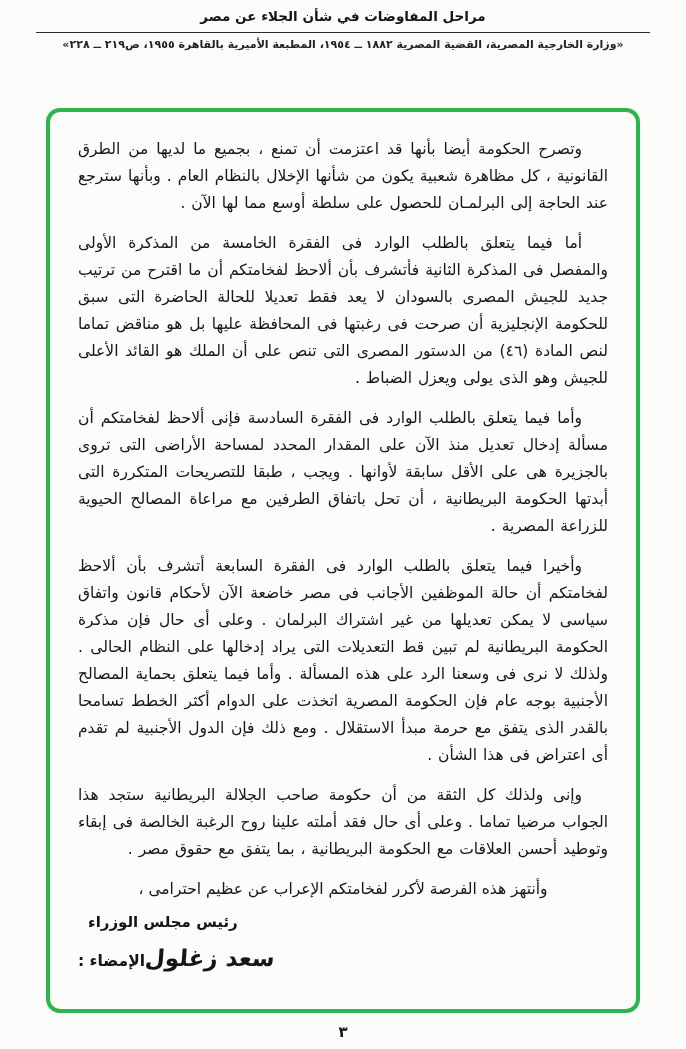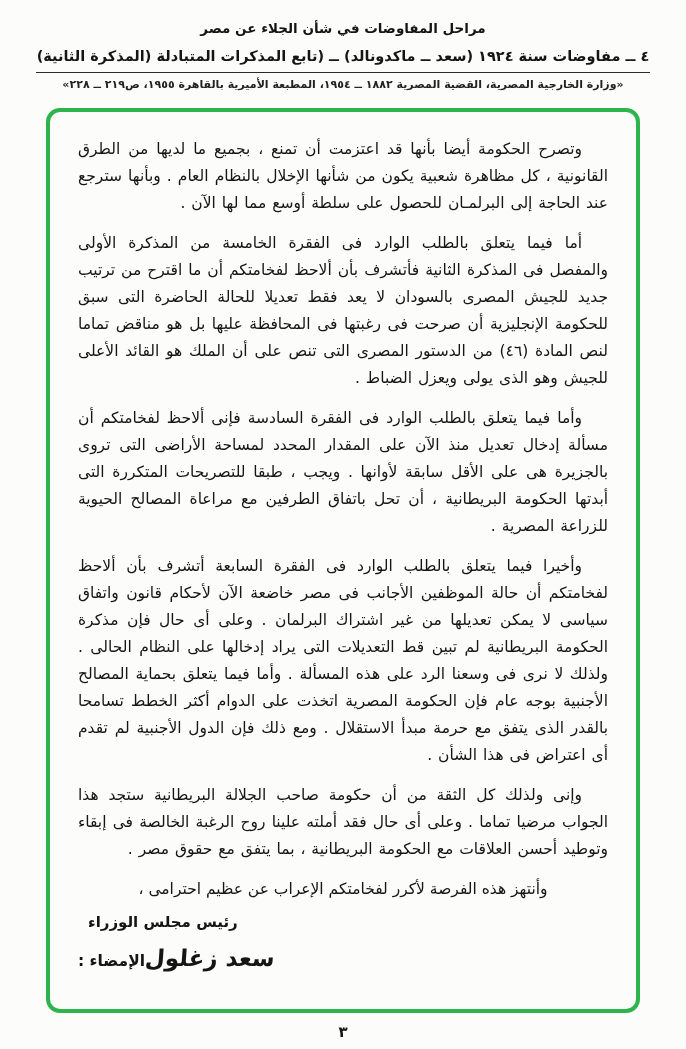--- a/index.html
+++ b/index.html
@@ -15,21 +15,21 @@
   }
   .page {
     width: 686px;
     height: 1049px;
     position: relative;
   }
   
   .doc-header {
     direction: rtl;
     text-align: center;
-    padding-top: 20px;
+    padding-top: 8px;
   }
   .doc-title {
     font-size: 13.5px;
     font-weight: bold;
     letter-spacing: 0.5px;
   }
   .doc-subtitle {
     font-size: 14.5px;
     font-weight: bold;
     margin-top: 12px;
@@ -113,21 +113,20 @@
     font-weight: bold;
   }
 </style>
 </head>
 <body>
 
 <div class="page">
 
   <div class="doc-header">
     <div class="doc-title">مراحل المفاوضات في شأن الجلاء عن مصر</div>
-    <div class="doc-subtitle">٤ ــ مفاوضات سنة ١٩٢٤ (سعد ــ ماكدونالد) ــ (تابع المذكرات المتبادلة (المذكرة الثانية)</div>
     <hr class="doc-rule">
     <div class="doc-source">«وزارة الخارجية المصرية، القضية المصرية ١٨٨٢ ــ ١٩٥٤، المطبعة الأميرية بالقاهرة ١٩٥٥، ص٢١٩ ــ ٢٢٨»</div>
   </div>
 
   <div class="content-box">
     <p class="para">وتصرح الحكومة أيضا بأنها قد اعتزمت أن تمنع ، بجميع ما لديها من الطرق القانونية ، كل مظاهرة شعبية يكون من شأنها الإخلال بالنظام العام . وبأنها سترجع عند الحاجة إلى البرلمـان للحصول على سلطة أوسع مما لها الآن .</p>
     <p class="para">أما فيما يتعلق بالطلب الوارد فى الفقرة الخامسة من المذكرة الأولى والمفصل فى المذكرة الثانية فأتشرف بأن ألاحظ لفخامتكم أن ما اقترح من ترتيب جديد للجيش المصرى بالسودان لا يعد فقط تعديلا للحالة الحاضرة التى سبق للحكومة الإنجليزية أن صرحت فى رغبتها فى المحافظة عليها بل هو مناقض تماما لنص المادة (٤٦) من الدستور المصرى التى تنص على أن الملك هو القائد الأعلى للجيش وهو الذى يولى ويعزل الضباط .</p>
     <p class="para">وأما فيما يتعلق بالطلب الوارد فى الفقرة السادسة فإنى ألاحظ لفخامتكم أن مسألة إدخال تعديل منذ الآن على المقدار المحدد لمساحة الأراضى التى تروى بالجزيرة هى على الأقل سابقة لأوانها . ويجب ، طبقا للتصريحات المتكررة التى أبدتها الحكومة البريطانية ، أن تحل باتفاق الطرفين مع مراعاة المصالح الحيوية للزراعة المصرية .</p>
     <p class="para">وأخيرا فيما يتعلق بالطلب الوارد فى الفقرة السابعة أتشرف بأن ألاحظ لفخامتكم أن حالة الموظفين الأجانب فى مصر خاضعة الآن لأحكام قانون واتفاق سياسى لا يمكن تعديلها من غير اشتراك البرلمان . وعلى أى حال فإن مذكرة الحكومة البريطانية لم تبين قط التعديلات التى يراد إدخالها على النظام الحالى . ولذلك لا نرى فى وسعنا الرد على هذه المسألة . وأما فيما يتعلق بحماية المصالح الأجنبية بوجه عام فإن الحكومة المصرية اتخذت على الدوام أكثر الخطط تسامحا بالقدر الذى يتفق مع حرمة مبدأ الاستقلال . ومع ذلك فإن الدول الأجنبية لم تقدم أى اعتراض فى هذا الشأن .</p>
     <p class="para">وإنى ولذلك كل الثقة من أن حكومة صاحب الجلالة البريطانية ستجد هذا الجواب مرضيا تماما . وعلى أى حال فقد أملته علينا روح الرغبة الخالصة فى إبقاء وتوطيد أحسن العلاقات مع الحكومة البريطانية ، بما يتفق مع حقوق مصر .</p>

